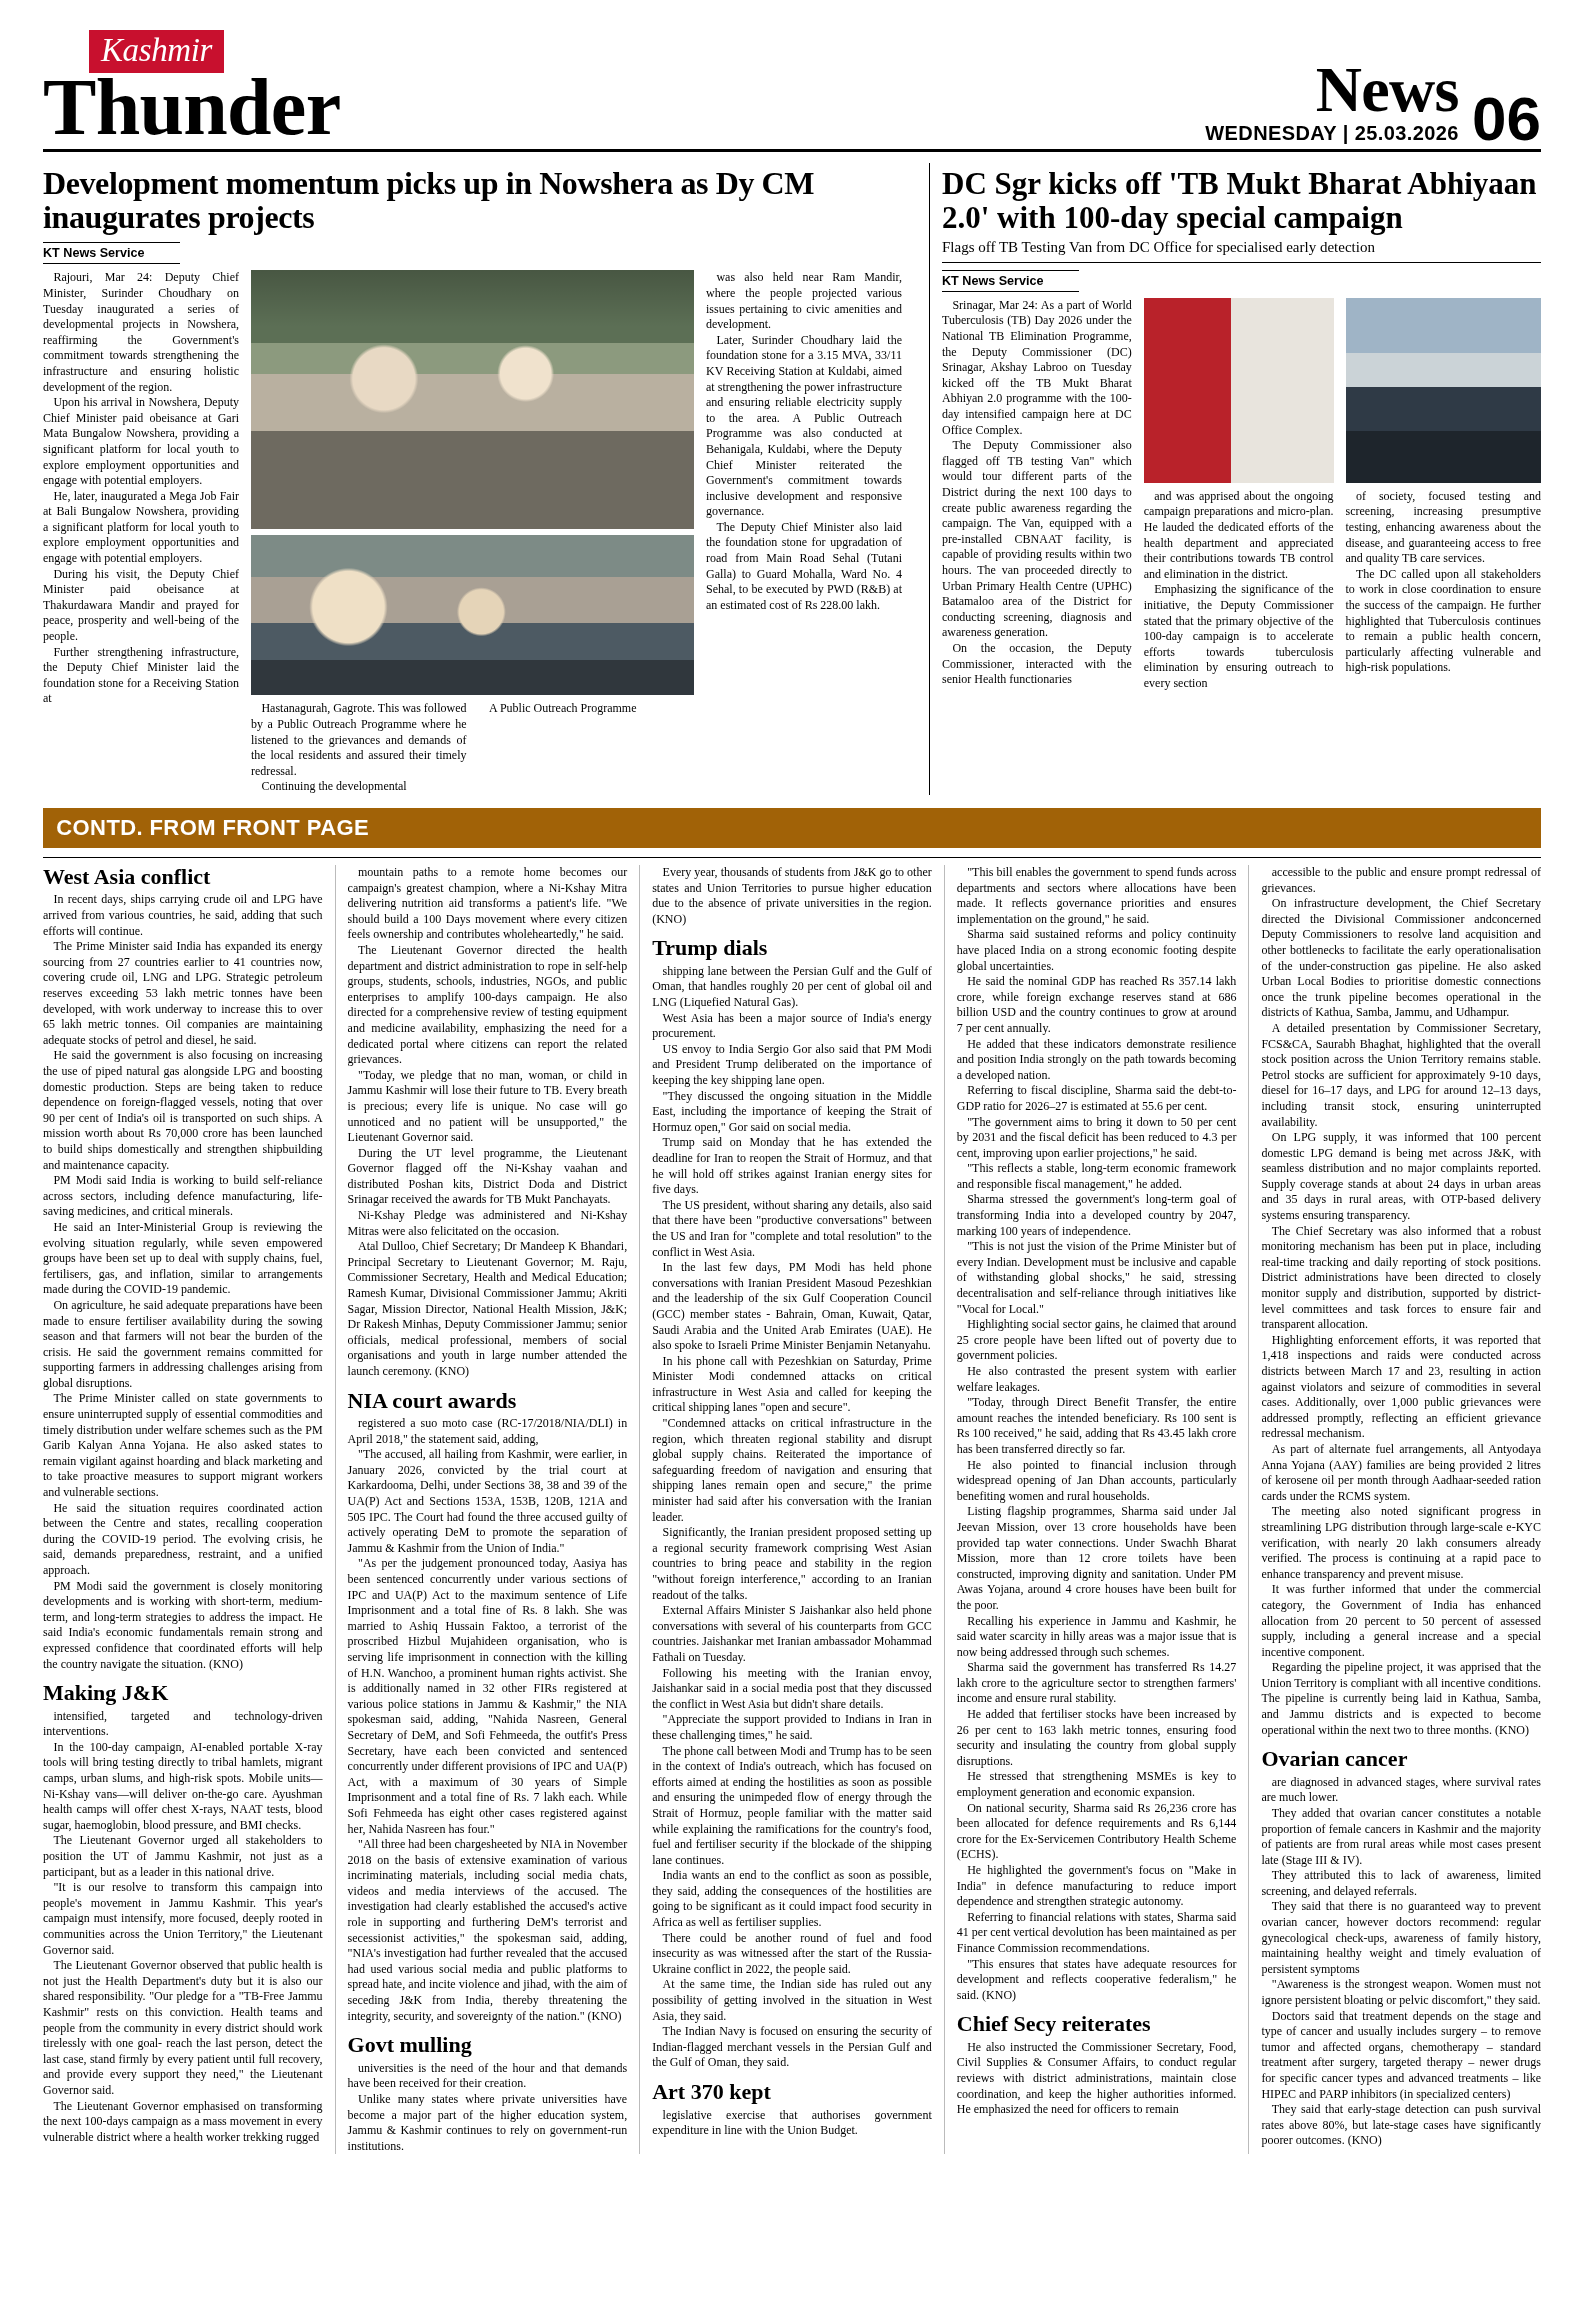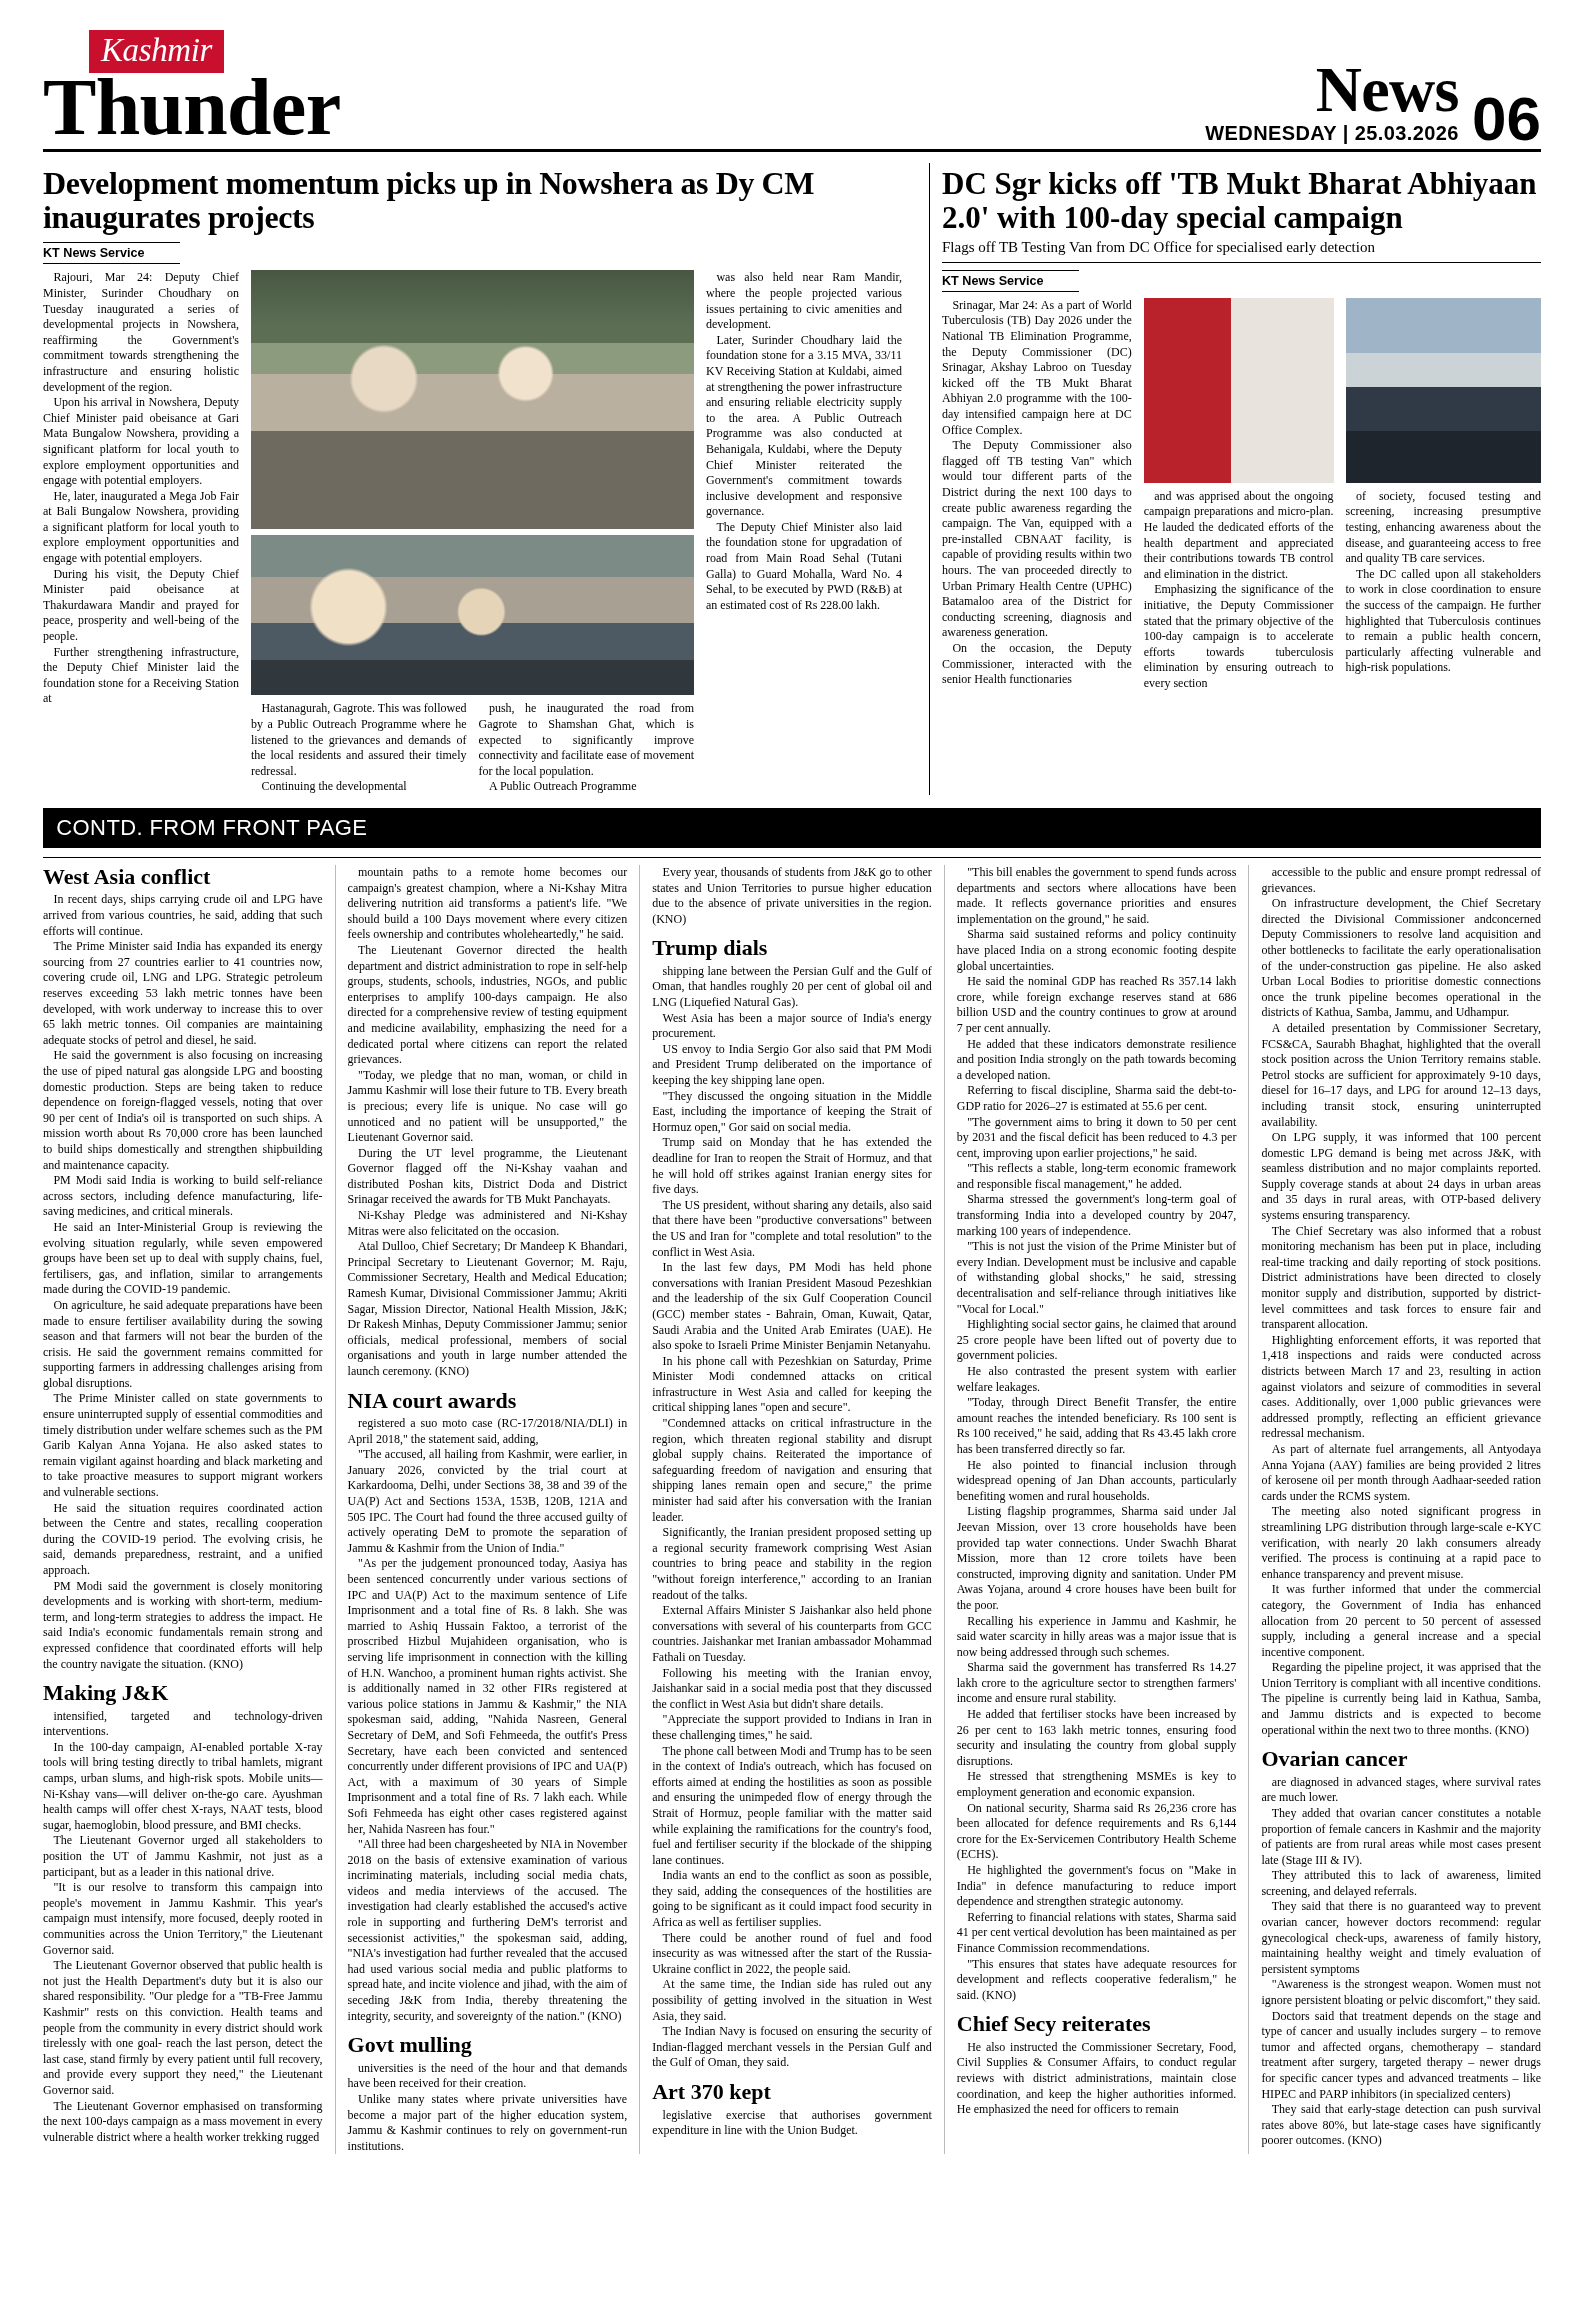--- a/index.html
+++ b/index.html
@@ -160,24 +160,24 @@
   }
   .ph-red {
     height: 185px;
     background:
       linear-gradient(90deg,#b9222a 0 46%, #e8e4dd 46% 100%),
       radial-gradient(circle at 72% 45%, #f1e3cb 0 8%, rgba(241,227,203,0) 9%);
   }
 
   
   .contd-bar {
-    background:#000000;
+    background:#a16207;
     color:#fff;
     font-family:"Liberation Sans", sans-serif;
-    font-weight:400;
+    font-weight:700;
     font-size: 22px;
     letter-spacing: 0.4px;
     padding: 6.7px 13.3px;
     margin: 13.3px 0 9px 0;
   }
 
   
   .grid5 {
     display:flex;
     gap: 0;
@@ -241,21 +241,20 @@
           </div>
           <div class="photo-wrap">
             <div class="photo ph2"></div>
           </div>
           <div class="cols2">
             <div class="bodytext" style="width:50%">
               <p>Hastanagurah, Gagrote. This was followed by a Public Outreach Programme where he listened to the grievances and demands of the local residents and assured their timely redressal.</p>
               <p>Continuing the developmental</p>
             </div>
             <div class="bodytext" style="width:50%">
-              <p>push, he inaugurated the road from Gagrote to Shamshan Ghat, which is expected to significantly improve connectivity and facilitate ease of movement for the local population.</p>
               <p>A Public Outreach Programme</p>
             </div>
           </div>
         </div>
 
         <div style="width:196px" class="bodytext">
           <p>was also held near Ram Mandir, where the people projected various issues pertaining to civic amenities and development.</p>
           <p>Later, Surinder Choudhary laid the foundation stone for a 3.15 MVA, 33/11 KV Receiving Station at Kuldabi, aimed at strengthening the power infrastructure and ensuring reliable electricity supply to the area. A Public Outreach Programme was also conducted at Behanigala, Kuldabi, where the Deputy Chief Minister reiterated the Government's commitment towards inclusive development and responsive governance.</p>
           <p>The Deputy Chief Minister also laid the foundation stone for upgradation of road from Main Road Sehal (Tutani Galla) to Guard Mohalla, Ward No. 4 Sehal, to be executed by PWD (R&amp;B) at an estimated cost of Rs 228.00 lakh.</p>
         </div>

